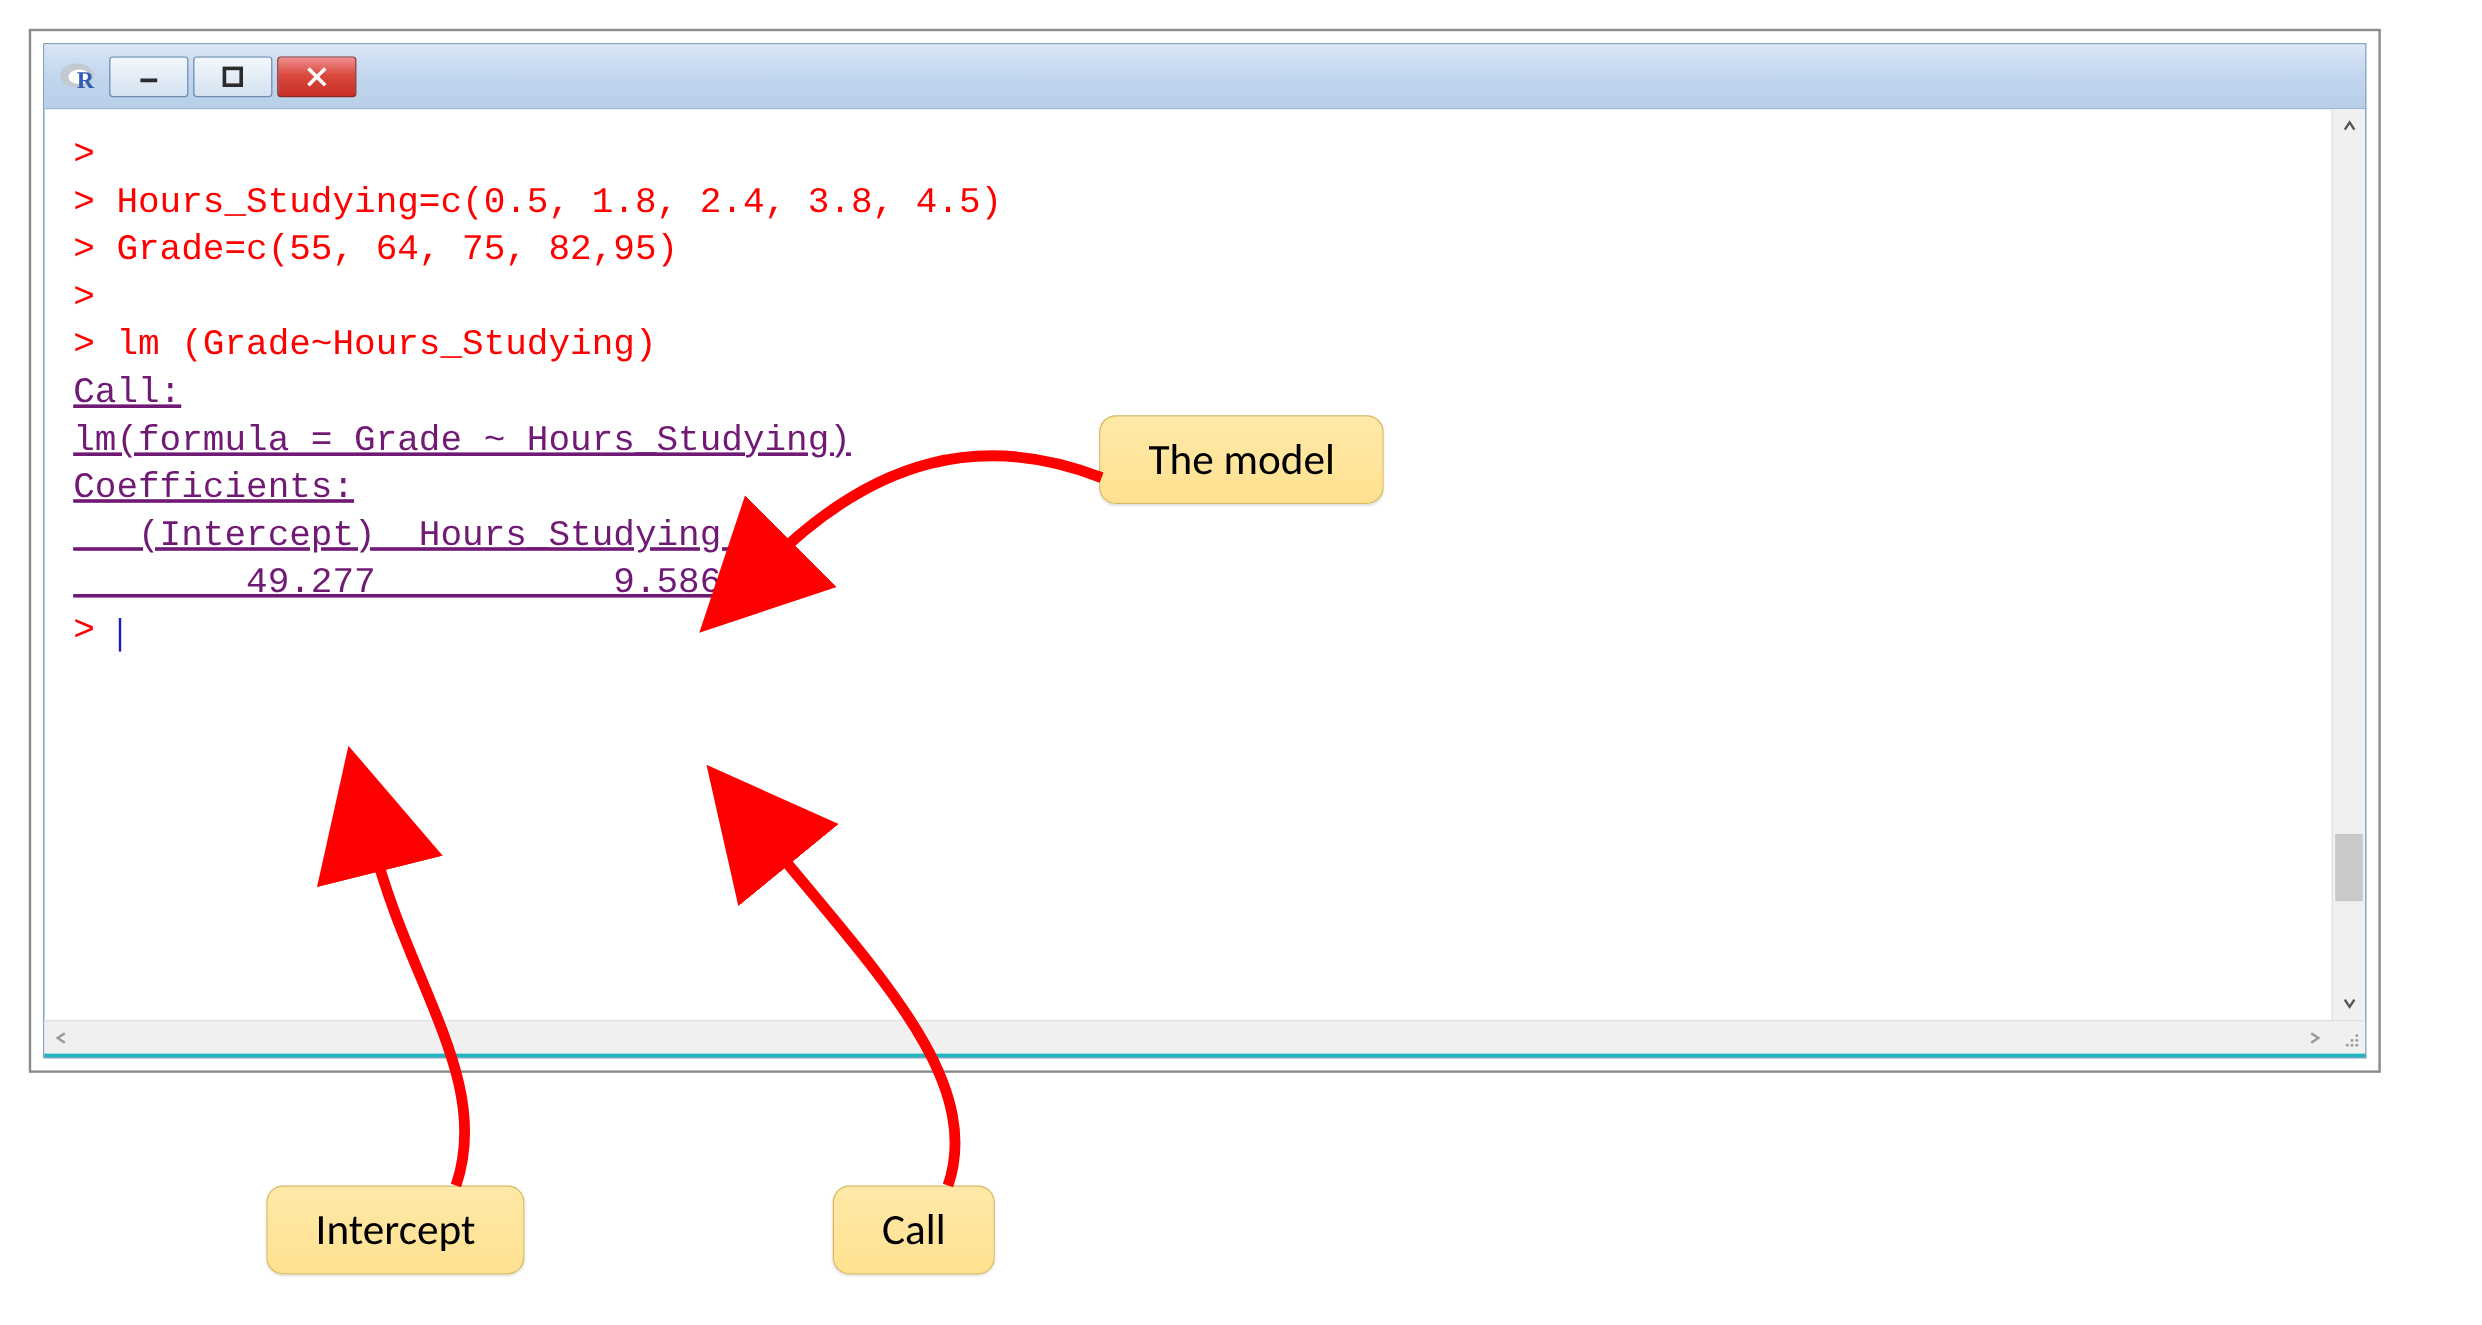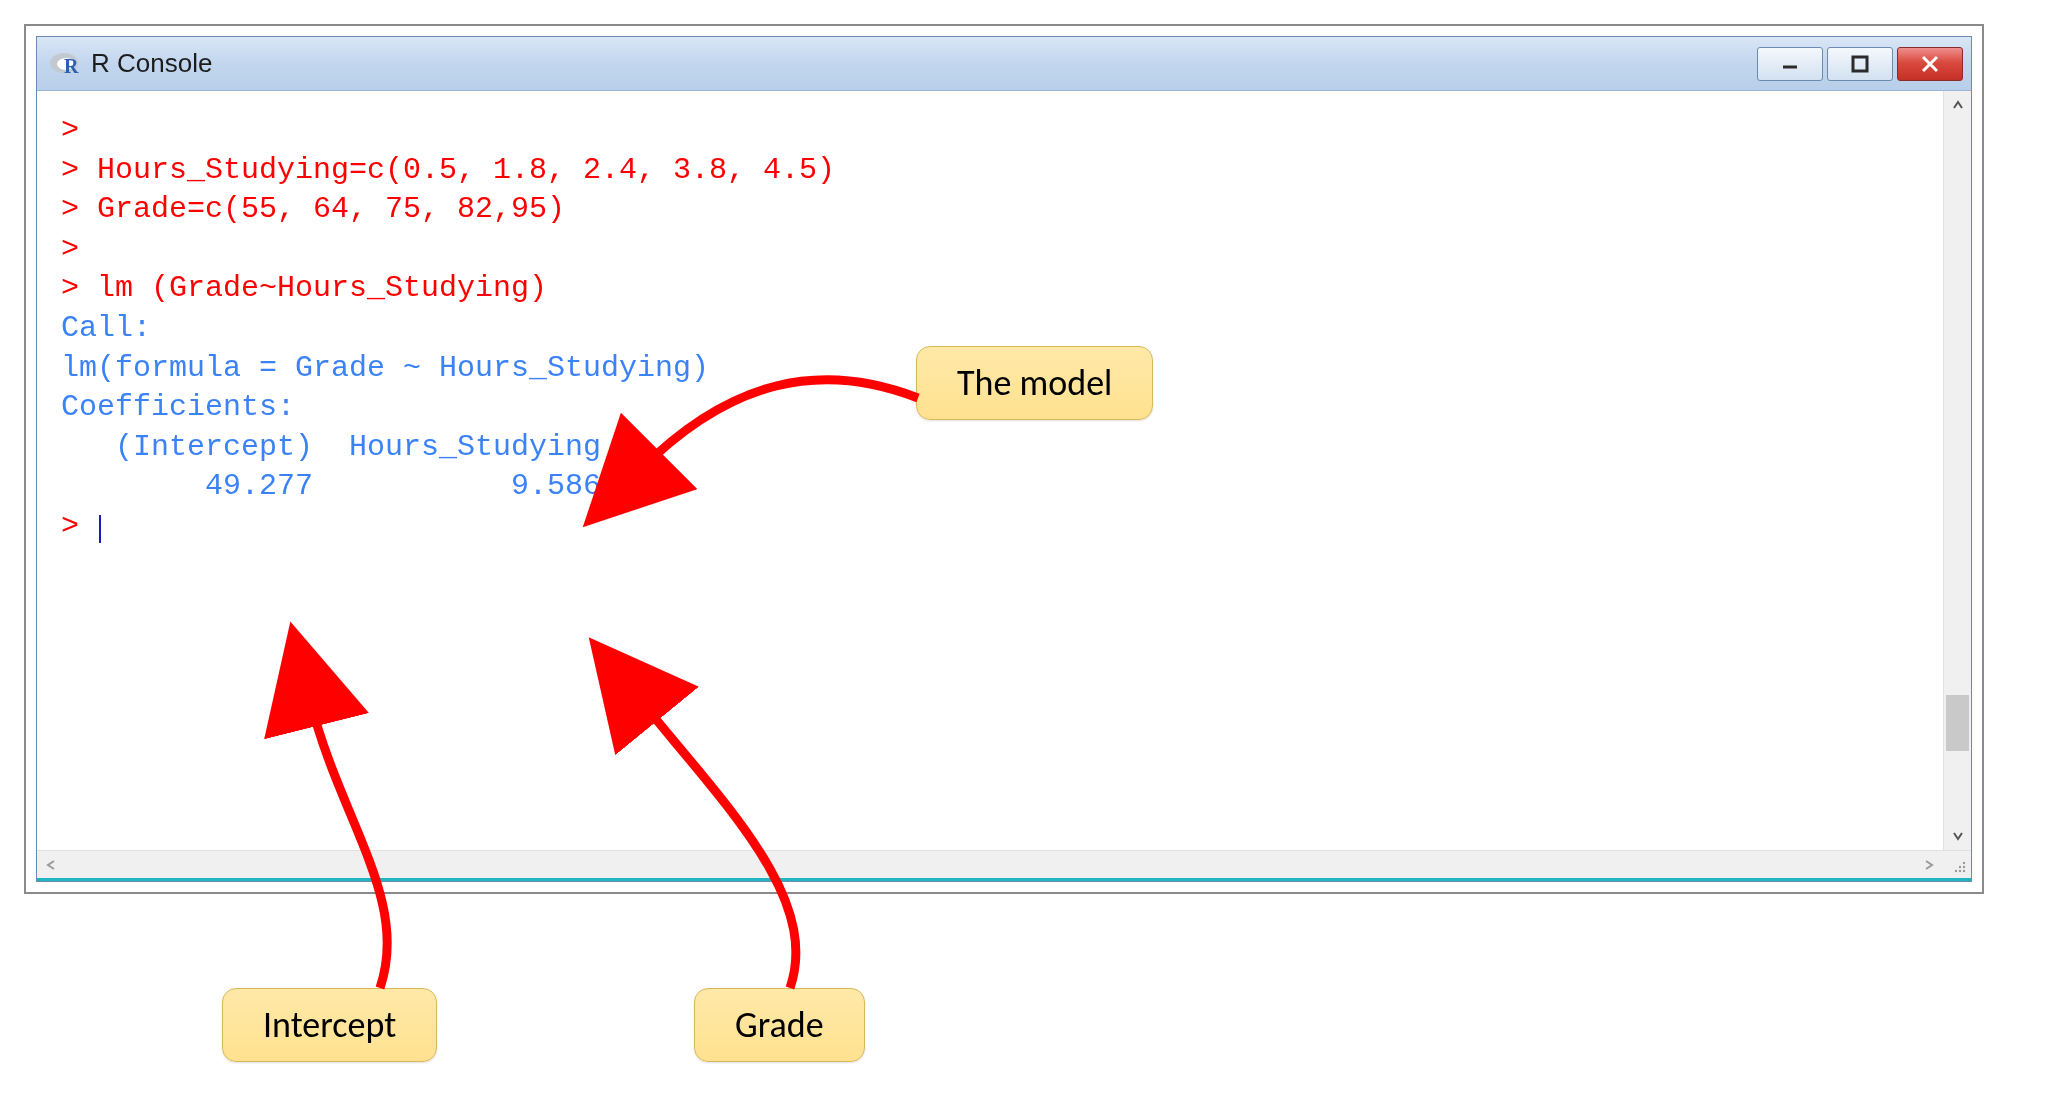--- a/index.html
+++ b/index.html
@@ -85,21 +85,21 @@
     padding: 20px 10px 6px 24px;
     font-family: "Courier New", monospace;
     font-size: 30px;
     line-height: 1.32;
     white-space: pre;
     color: #1a1ab8;
     overflow: hidden;
     position: relative;
   }
   .red { color: #ff0000; }
-  .blue { color: #3b82f6; }
+  .blue { color: #701a75; text-decoration: underline; }
   .prompt-cursor {
     display: inline-block;
     width: 2px;
     height: 28px;
     background: #1a1ab8;
     vertical-align: text-bottom;
     margin-left: 2px;
   }
   .vscroll {
     width: 28px;
@@ -180,21 +180,20 @@
 <div class="outer-frame">
   <div class="window">
     <div class="titlebar">
       <span class="titlebar-icon">
         <svg viewBox="0 0 64 56" width="32" height="28">
           <ellipse cx="30" cy="26" rx="28" ry="20" fill="#c2c9d1"></ellipse>
           <ellipse cx="34" cy="28" rx="18" ry="12" fill="#ffffff"></ellipse>
           <text x="30" y="46" font-family="Georgia,serif" font-weight="bold" font-size="40" fill="#2f5fb3">R</text>
         </svg>
       </span>
-      <span class="titlebar-title">R Console</span>
       <div class="window-controls">
         <div class="win-btn">
           <svg width="20" height="20">
               <line x1="3" y1="13" x2="17" y2="13" stroke="#2b2b2b" stroke-width="3"></line>
             </svg>
         </div>
         <div class="win-btn">
           <svg width="20" height="20">
               <rect x="3" y="3" width="14" height="14" fill="none" stroke="#2b2b2b" stroke-width="3"></rect>
             </svg>
@@ -267,21 +266,21 @@
 <div class="callout" style="left:222px; top:988px;">Intercept</div>
 <svg class="arrow-svg" style="left:0; top:0;" width="2068" height="1104">
   <defs>
     <marker id="ah2" markerWidth="14" markerHeight="14" refX="3" refY="6" orient="auto">
       <path d="M0,0 L12,6 L0,12 Z" fill="#ff0000"></path>
     </marker>
   </defs>
   <path d="M 380 988 C 410 900, 340 820, 310 700" fill="none" stroke="#ff0000" stroke-width="9" marker-end="url(#ah2)"></path>
 </svg>
 
-<div class="callout" style="left:694px; top:988px;">Grade</div>
+<div class="callout" style="left:694px; top:988px;">Call</div>
 <svg class="arrow-svg" style="left:0; top:0;" width="2068" height="1104">
   <defs>
     <marker id="ah3" markerWidth="14" markerHeight="14" refX="3" refY="6" orient="auto">
       <path d="M0,0 L12,6 L0,12 Z" fill="#ff0000"></path>
     </marker>
   </defs>
   <path d="M 790 988 C 820 900, 730 810, 640 700" fill="none" stroke="#ff0000" stroke-width="9" marker-end="url(#ah3)"></path>
 </svg>
 
 </body></html>

